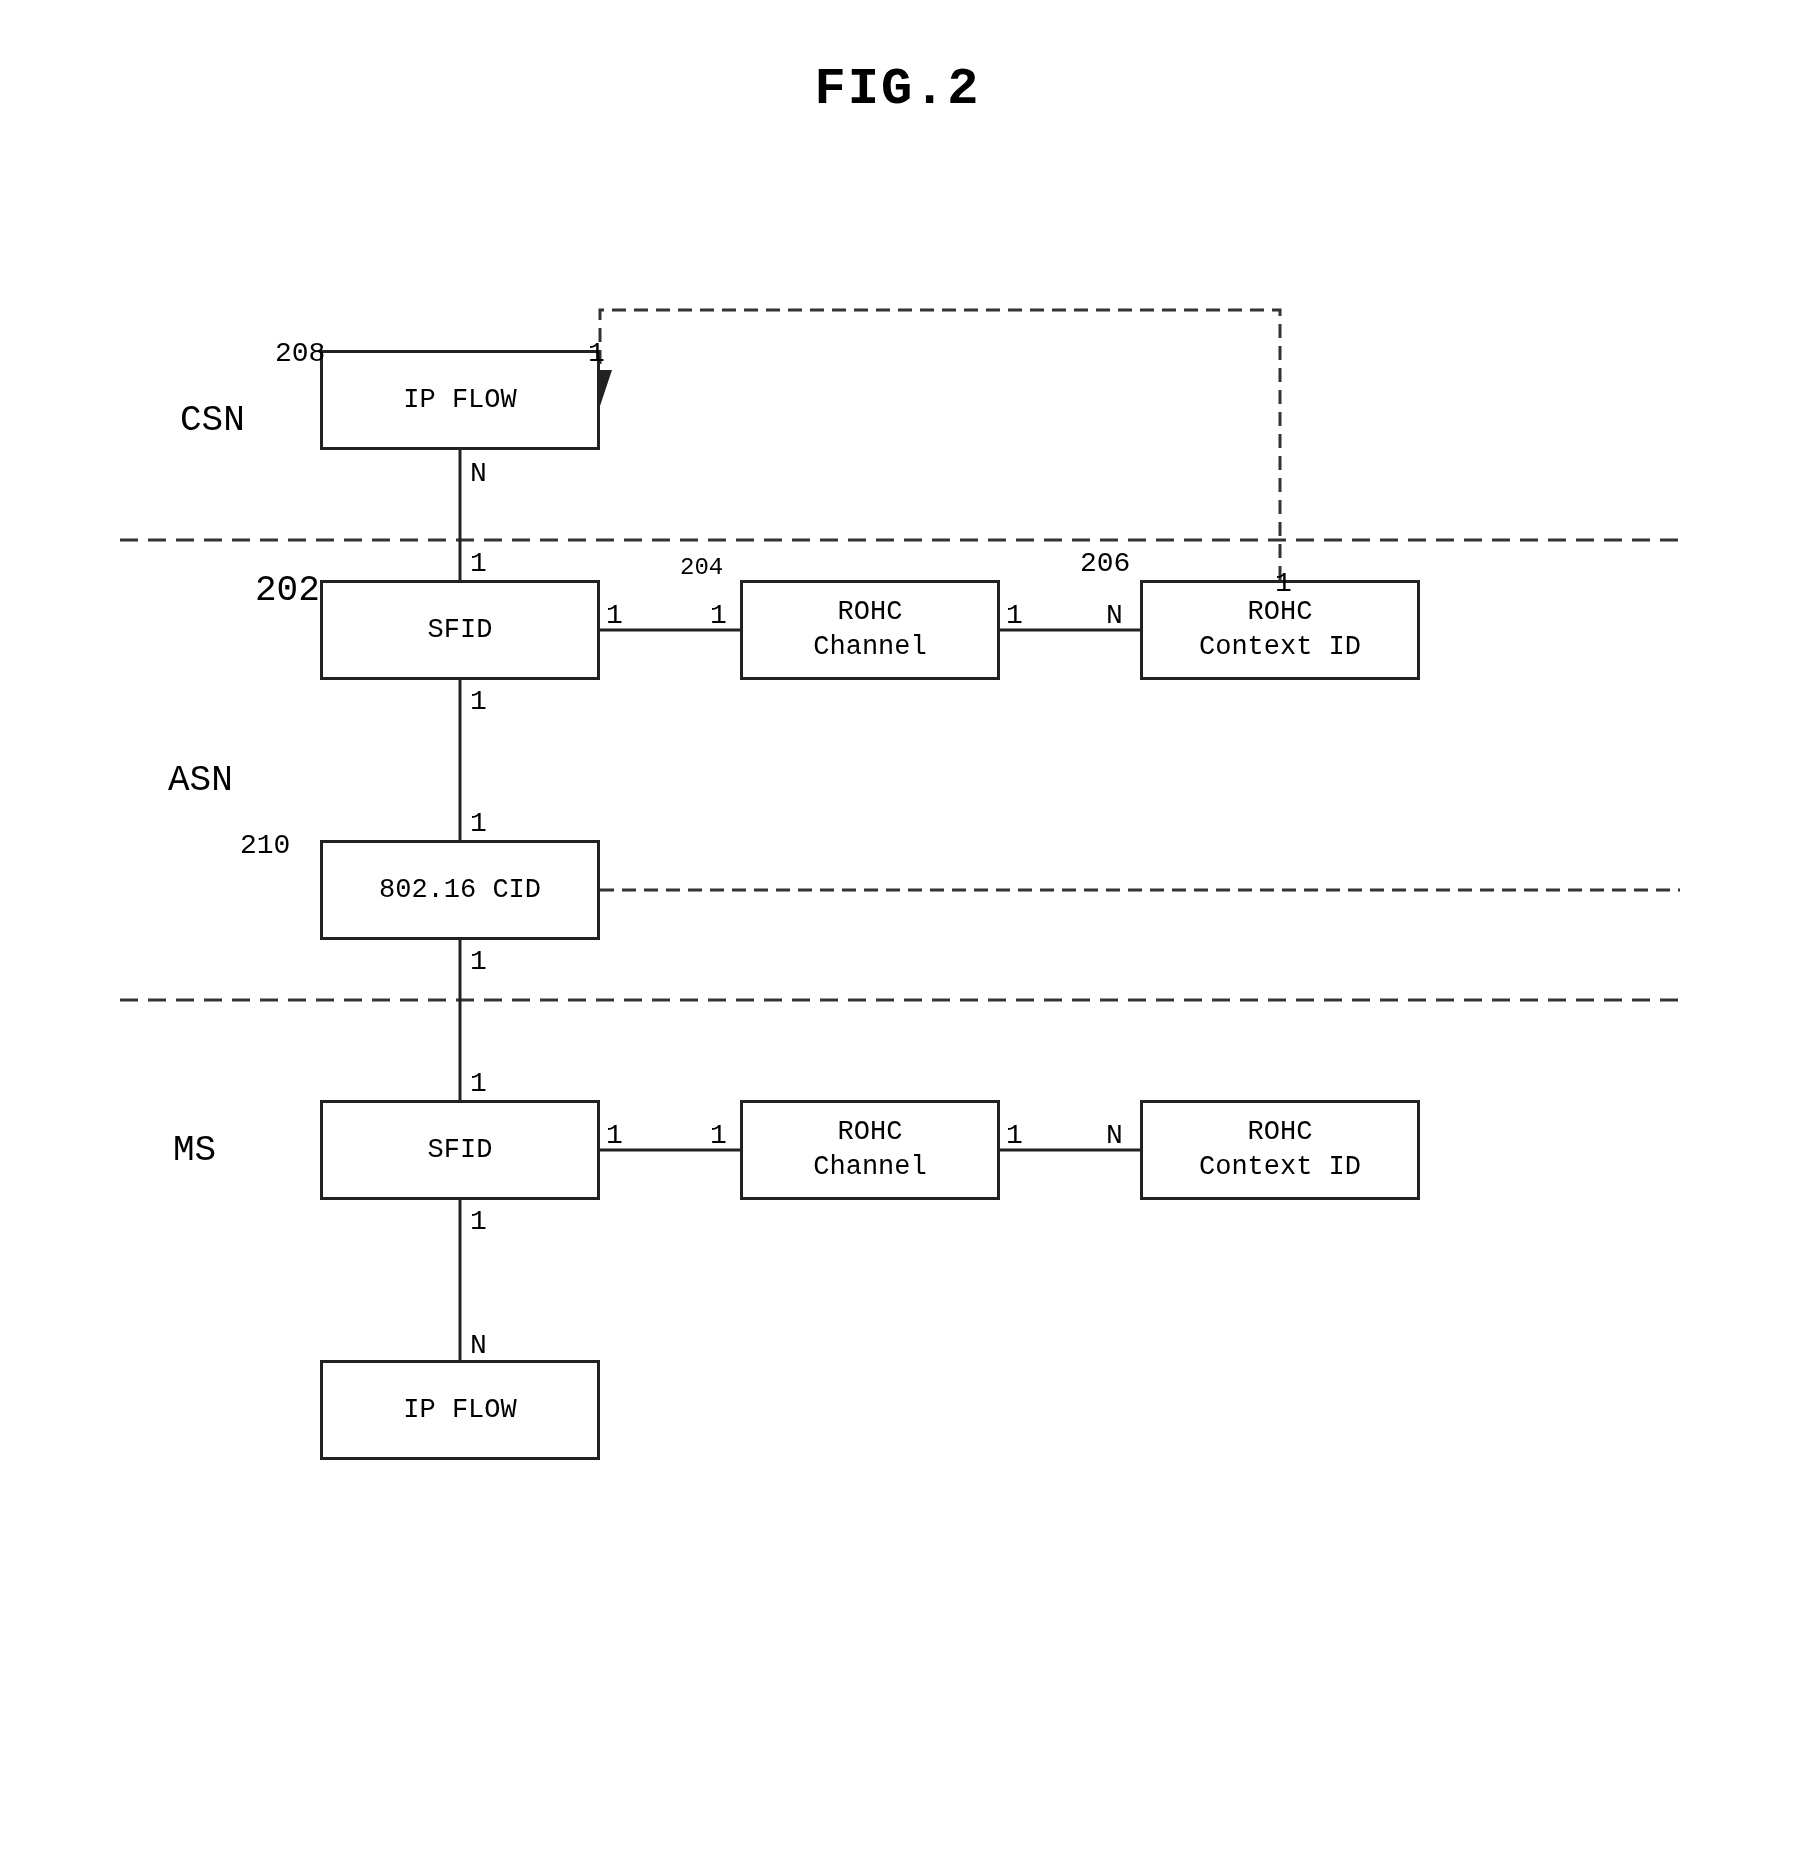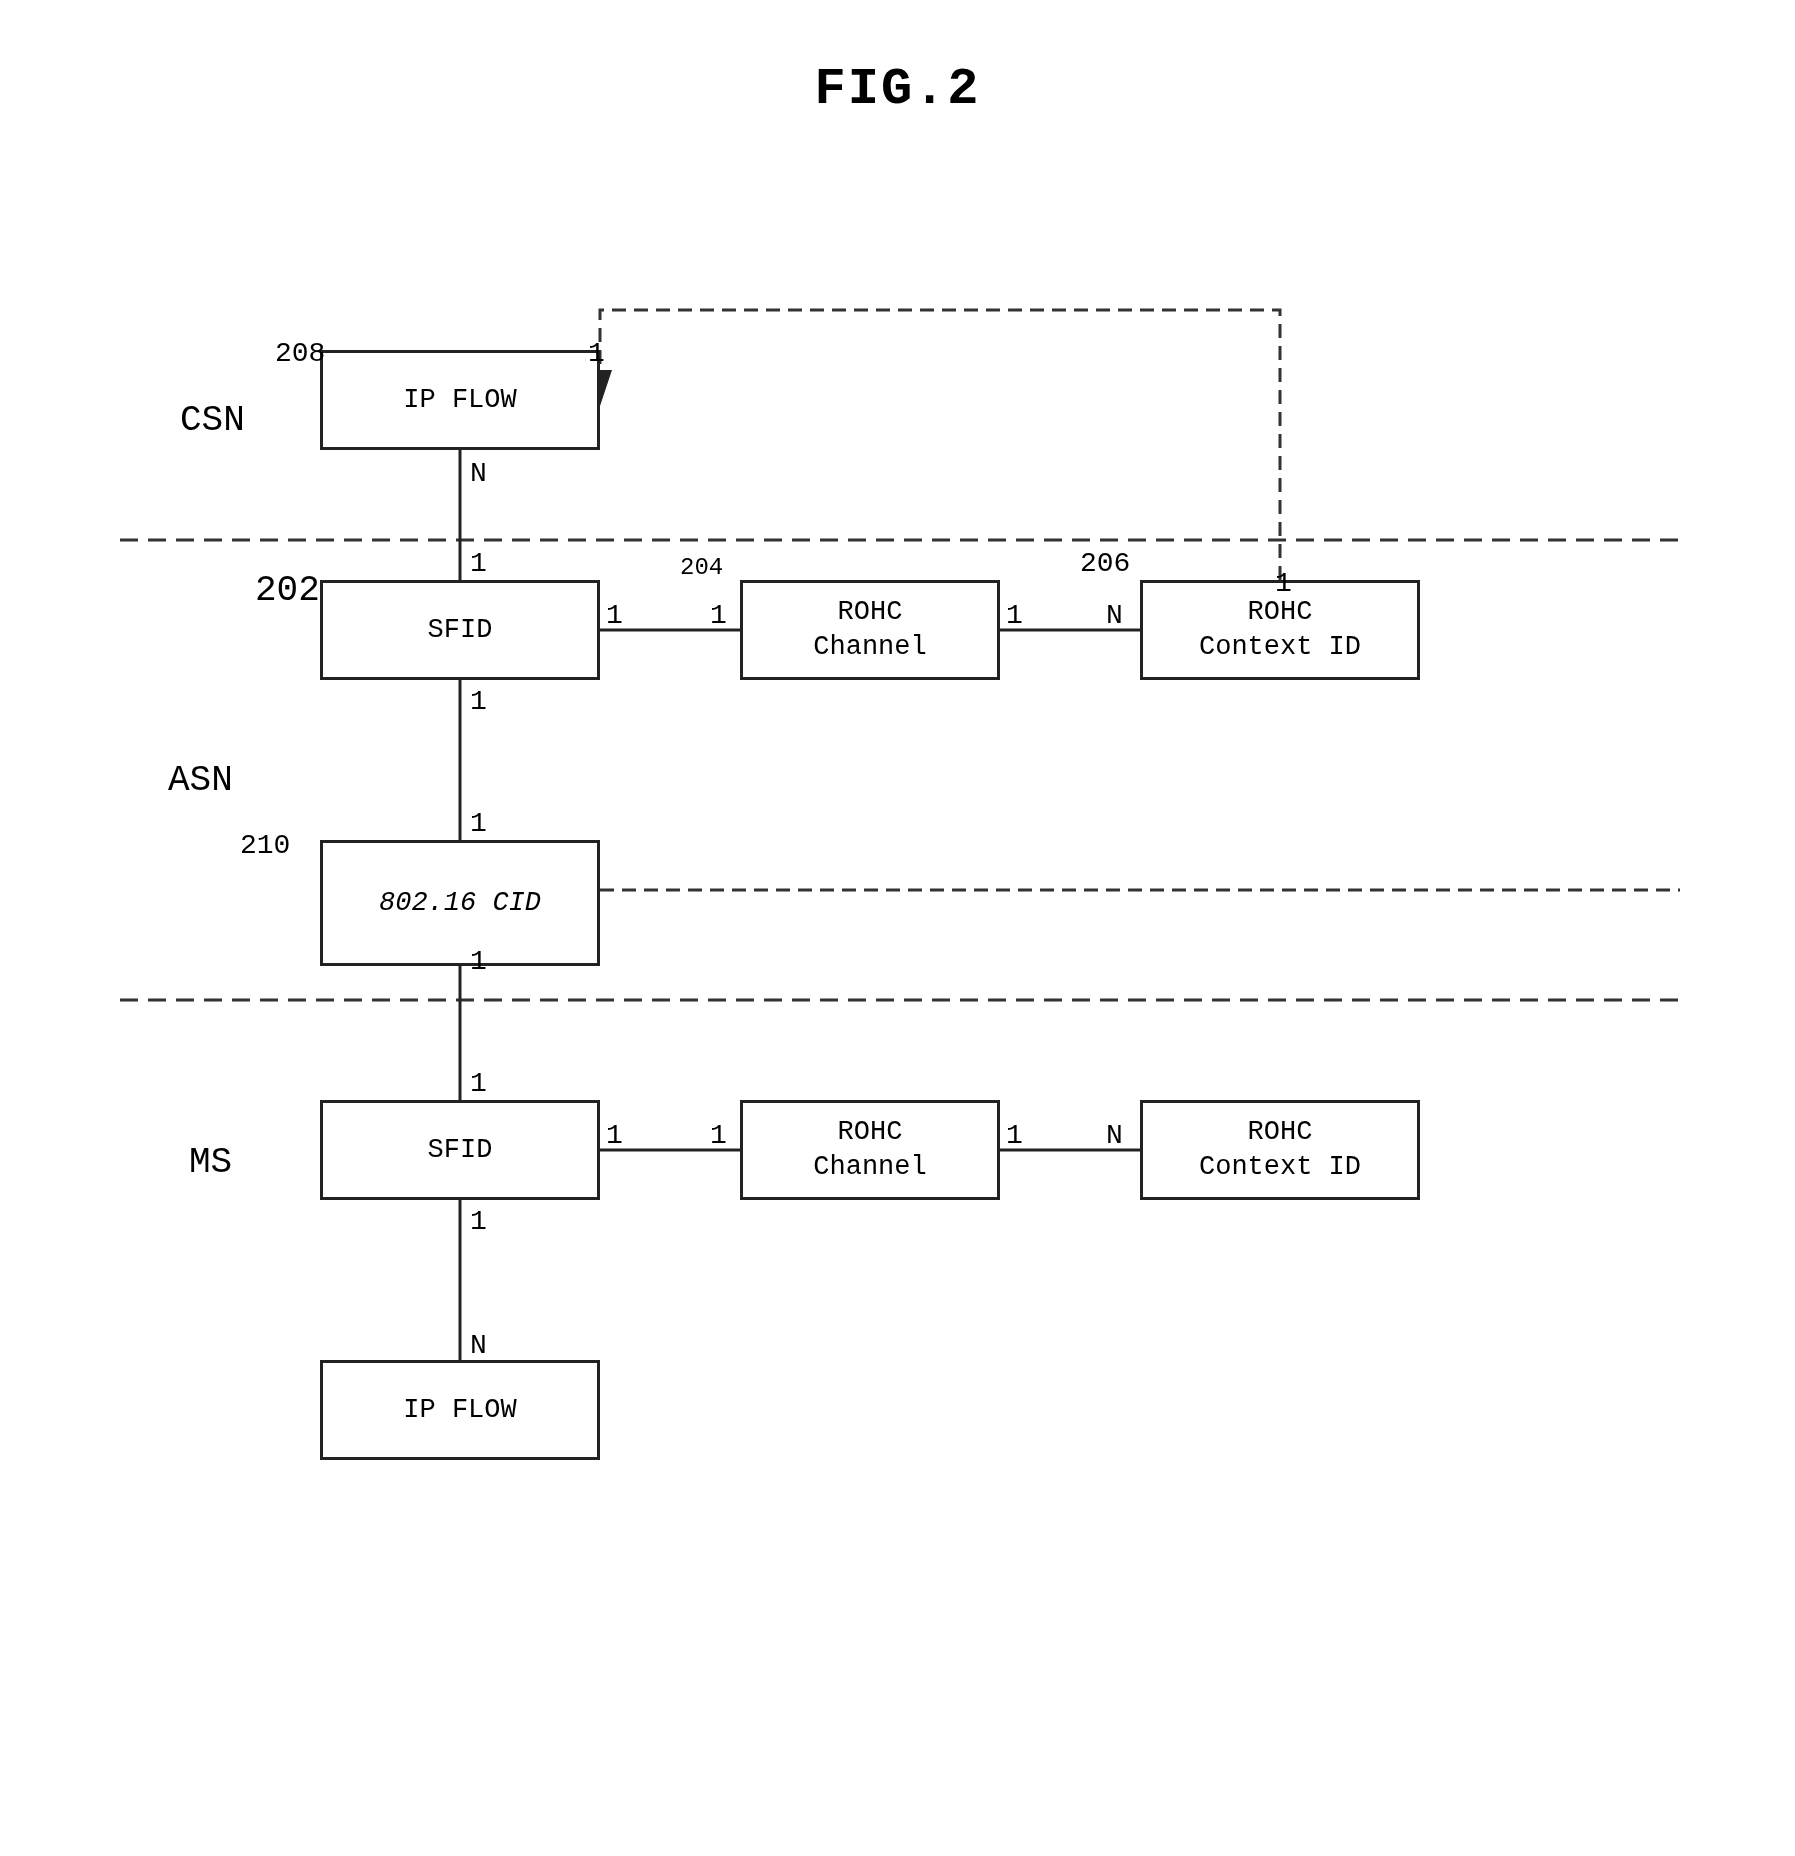--- a/index.html
+++ b/index.html
@@ -111,21 +111,21 @@
   <div class="box" style="left:620px; top:280px; width:260px; height:100px; line-height:1.3;">
     <span style="white-space:pre-line; text-align:center;">ROHC
 Channel</span>
   </div>
 
   <div class="box" style="left:1020px; top:280px; width:280px; height:100px; line-height:1.3;">
     <span style="white-space:pre-line; text-align:center;">ROHC
 Context ID</span>
   </div>
 
-  <div class="box" style="left:200px; top:540px; width:280px; height:126px;font-style:italic;">
+  <div class="box" style="left:200px; top:540px; width:280px; height:100px;">
     <span>802.16 CID</span>
   </div>
 
   <div class="box" style="left:200px; top:800px; width:280px; height:100px;">
     <span>SFID</span>
   </div>
 
   <div class="box" style="left:620px; top:800px; width:260px; height:100px; line-height:1.3;">
     <span style="white-space:pre-line; text-align:center;">ROHC
 Channel</span>
@@ -135,21 +135,21 @@
     <span style="white-space:pre-line; text-align:center;">ROHC
 Context ID</span>
   </div>
 
   <div class="box" style="left:200px; top:1060px; width:280px; height:100px;">
     <span>IP FLOW</span>
   </div>
 
   <div class="section-label" style="left:60px; top:100px;">CSN</div>
   <div class="section-label" style="left:48px; top:460px;">ASN</div>
-  <div class="section-label" style="left:69px; top:830px;margin-top:12px;">MS</div>
+  <div class="section-label" style="left:53px; top:830px;">MS</div>
 
   <div class="label" style="left:155px; top:38px; font-size:28px;">208</div>
   <div class="label" style="left:135px; top:270px; font-size:36px;">202</div>
   <div class="label" style="left:560px; top:248px; font-size:24px;margin-top:6px;">204</div>
   <div class="label" style="left:960px; top:248px; font-size:28px;">206</div>
   <div class="label" style="left:120px; top:530px; font-size:28px;">210</div>
 
   <div class="label" style="left:350px; top:158px; font-size:28px;">N</div>
 
   <div class="label" style="left:350px; top:248px; font-size:28px;">1</div>

